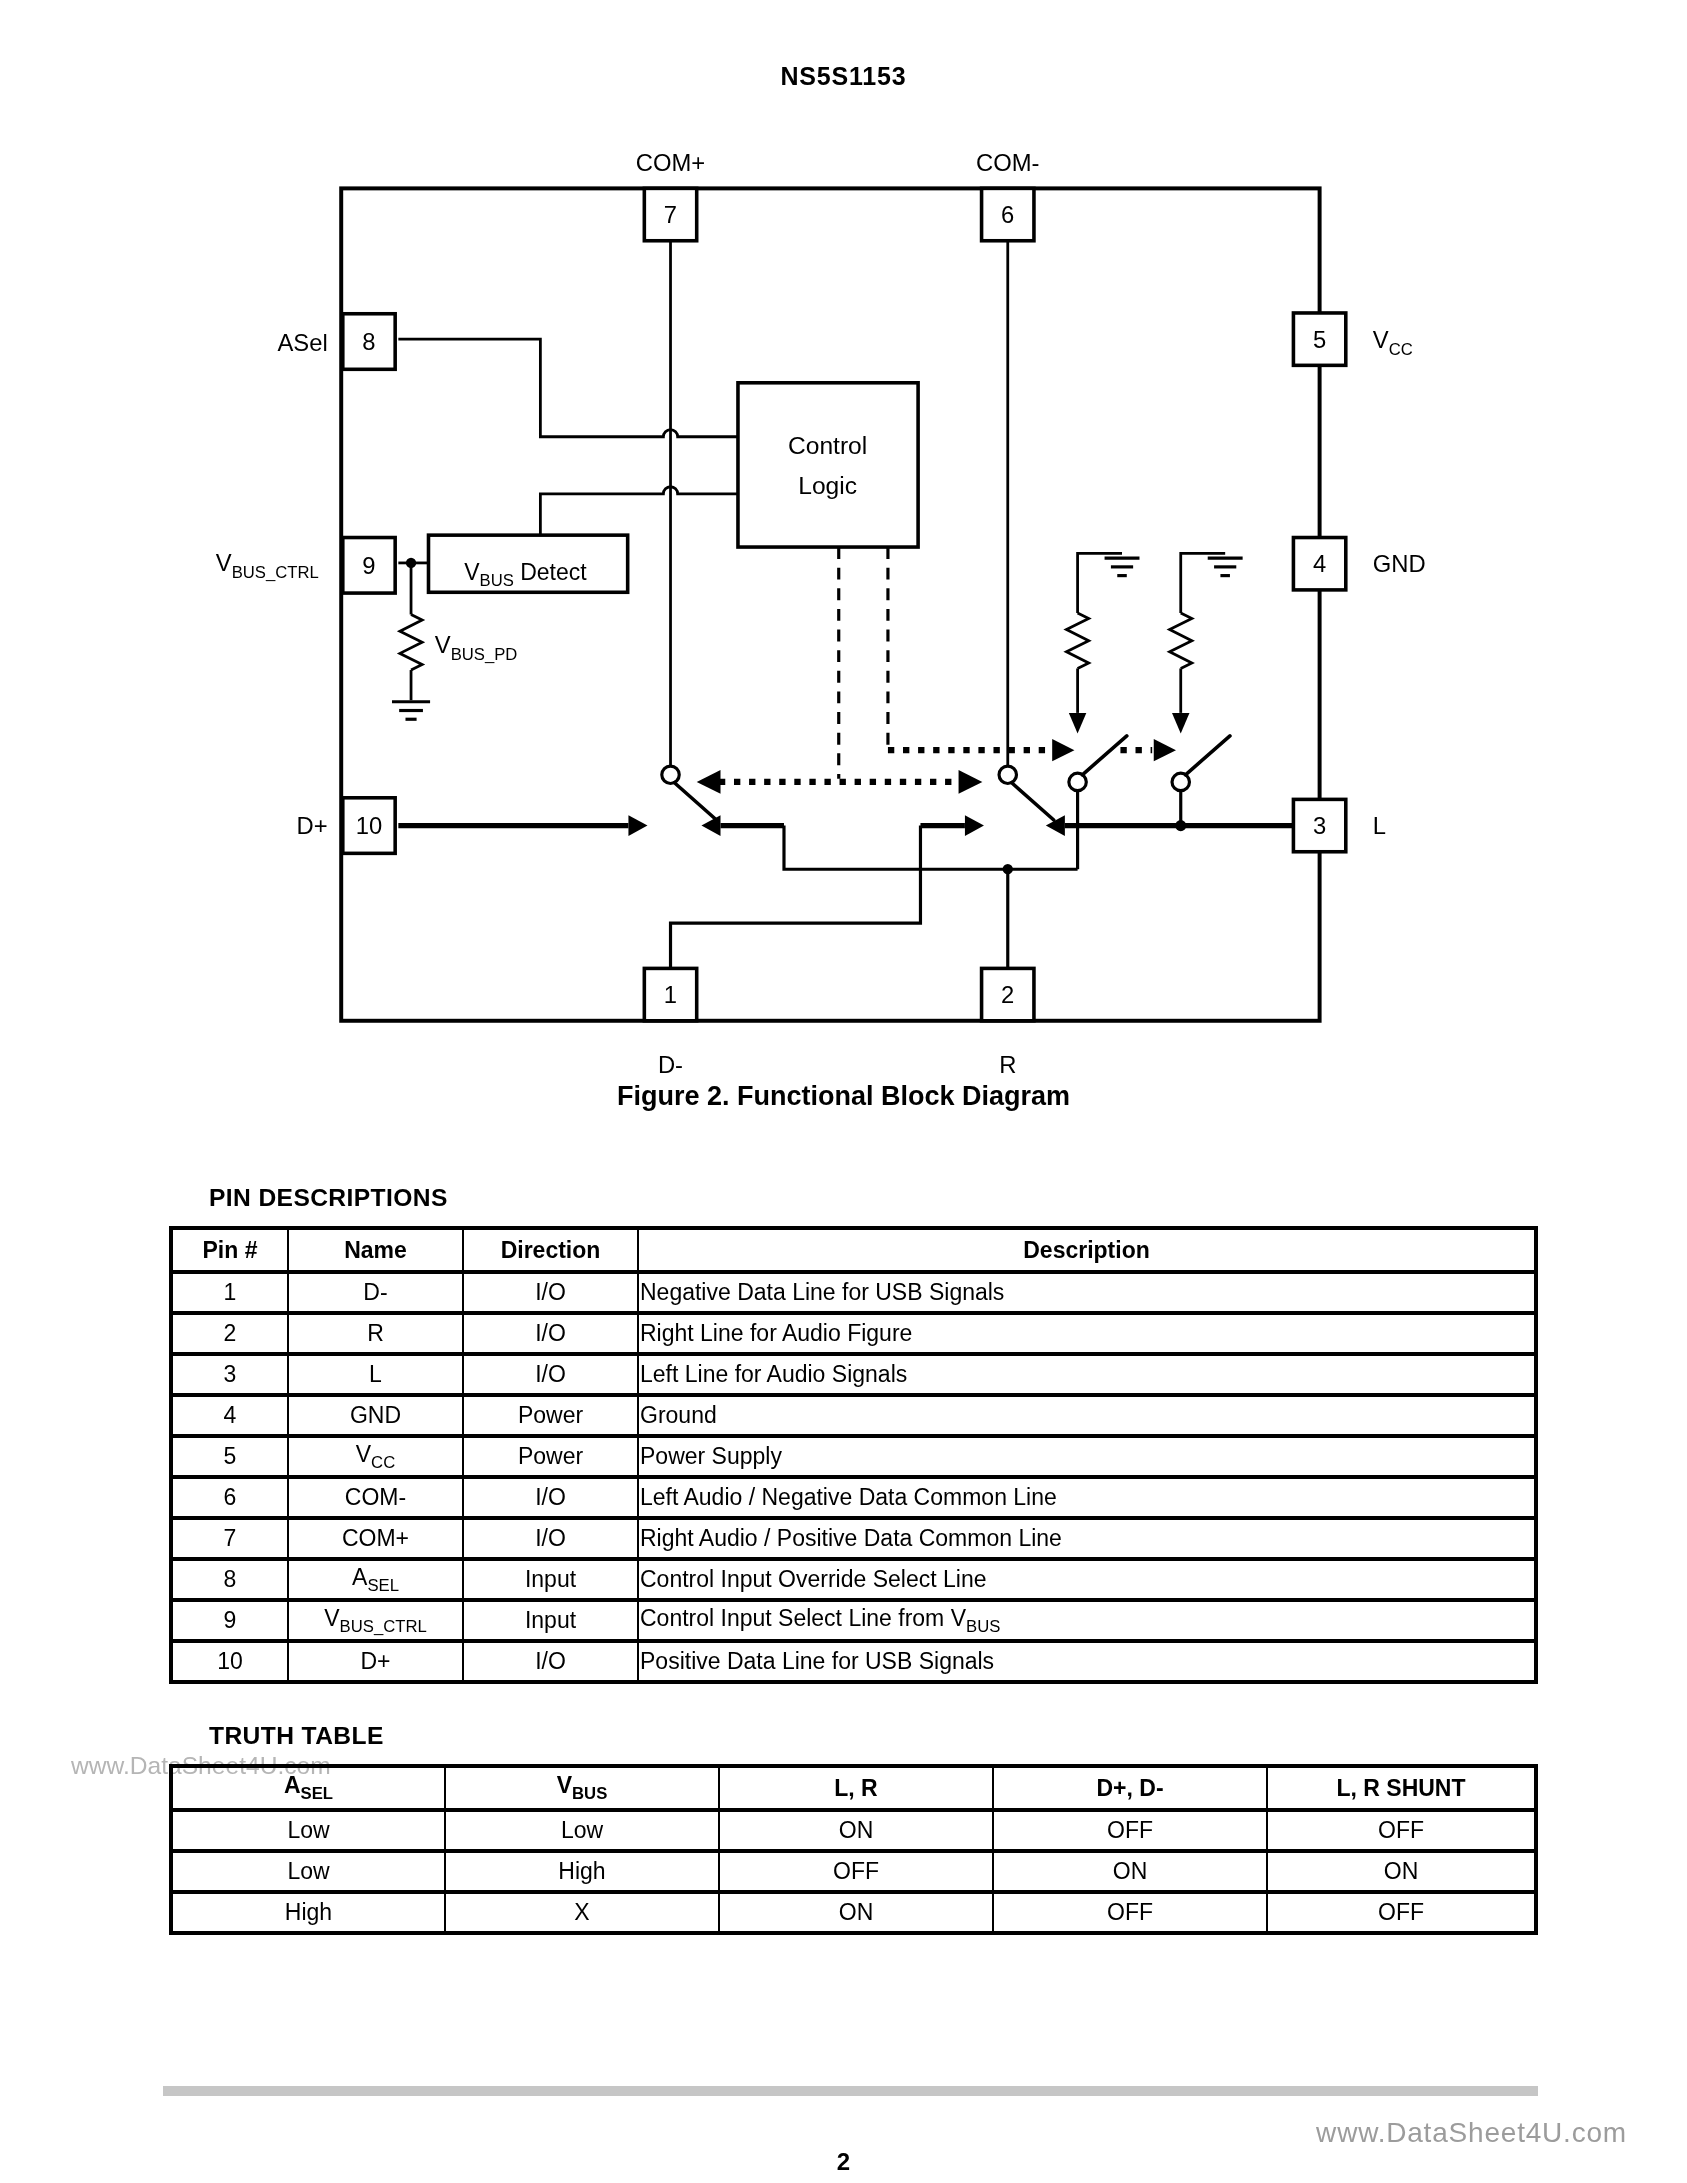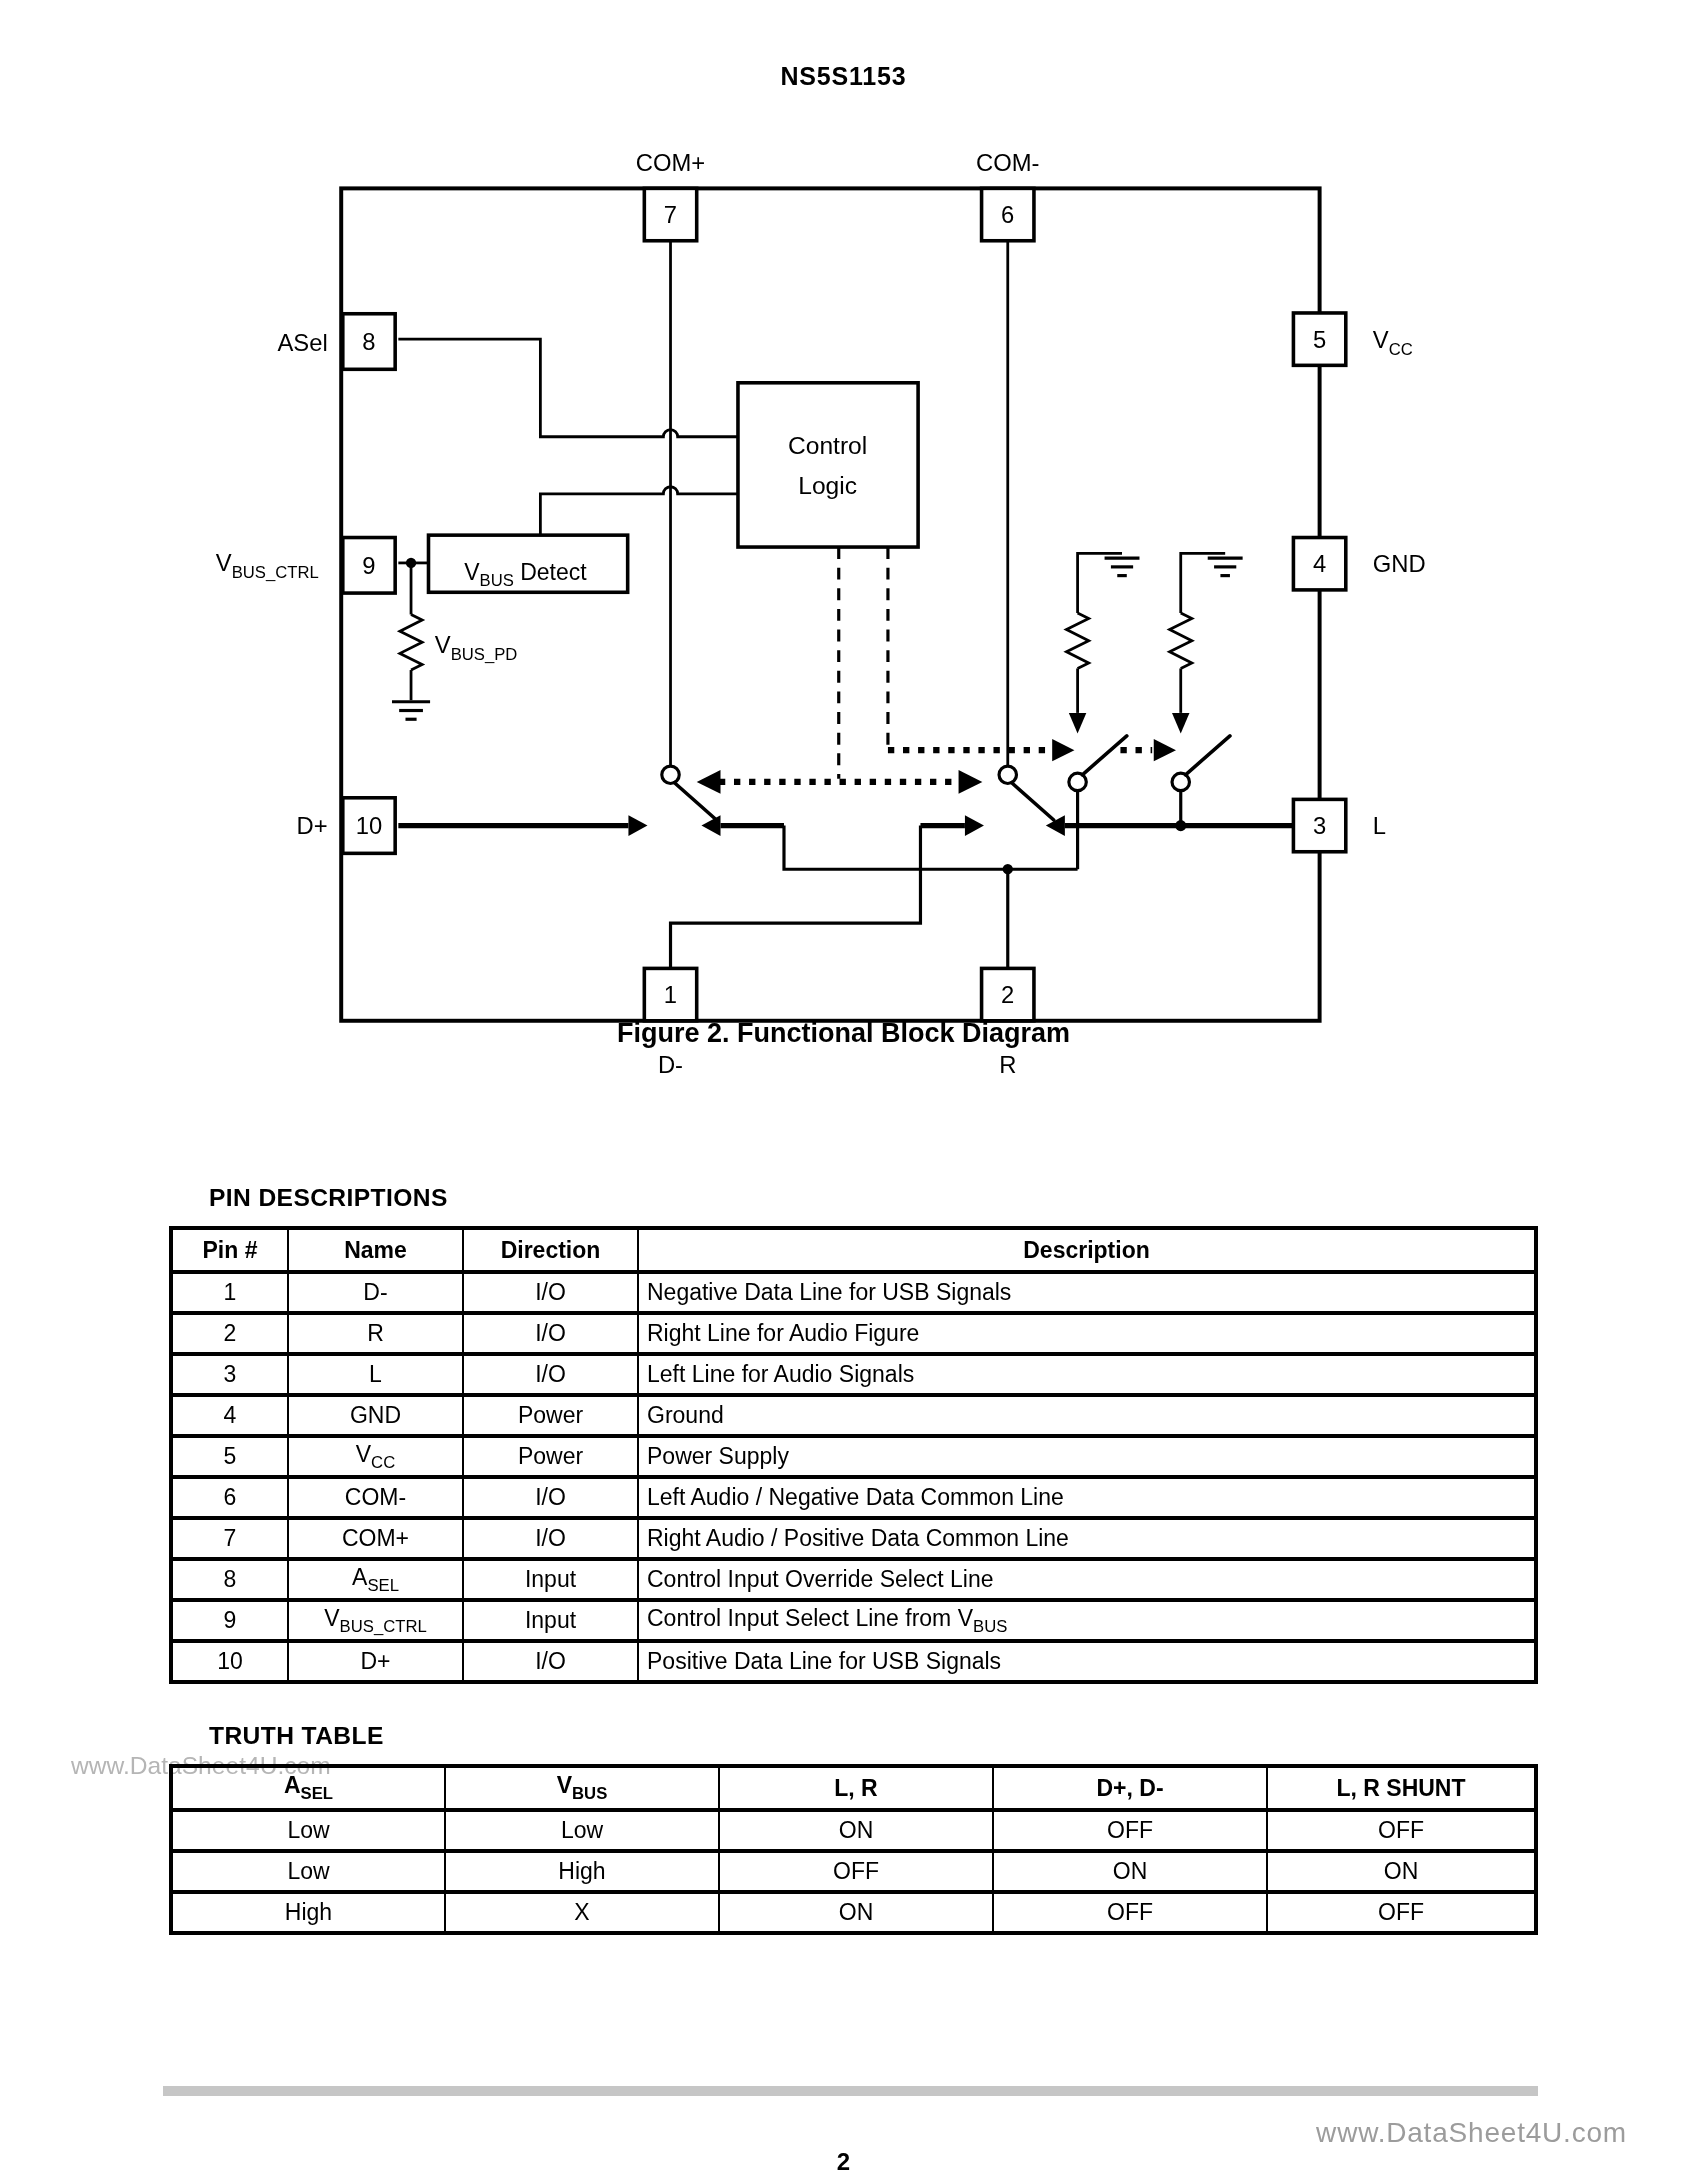--- a/index.html
+++ b/index.html
@@ -8,21 +8,21 @@
     font-family:"Liberation Sans", sans-serif; color:#000; overflow:hidden;
   }
   .doc-title{
     position:absolute; top:62px; left:0; width:100%;
     text-align:center; font-size:25px; font-weight:bold; letter-spacing:0.8px;
   }
   svg.diagram{ position:absolute; top:143px; left:0; }
   svg text{ font-family:"Liberation Sans", sans-serif; fill:#000; }
 
   .fig-caption{
-    position:absolute; top:1018px; left:0; width:100%;
+    position:absolute; top:1081px; left:0; width:100%;
     text-align:center; font-size:27px; font-weight:bold;
   }
   .fig-subcaption{
     position:absolute; top:1117px; left:0; width:100%;
     text-align:center; font-size:24.6px;
   }
   .section-heading{
     position:absolute; font-size:24.6px; font-weight:bold; letter-spacing:0.4px;margin-left:30px;
   }
   .tbl{
@@ -31,21 +31,21 @@
   }
   .tbl, .tbl th, .tbl td{ border:2.4px solid #000; }
   .tbl th, .tbl td{
     border-top-width:4px; border-bottom-width:4px;
     font-size:23px; text-align:center; vertical-align:middle;
     padding:0; overflow:hidden; white-space:nowrap;
   }
   .tbl{ border-width:4px; }
   .tbl th{ font-weight:bold; height:40px; }
   .tbl td{ height:37px; }
-  .tbl td.desc{ text-align:left; padding-left:8px; }
+  .tbl td.desc{ text-align:left; padding-left:1px; }
   sub{ font-size:16.7px; }
   .watermark-left{
     position:absolute; left:71px; top:1752px; z-index:1;
     font-size:24.6px; color:#b5b5b5;
   }
   .footer-bar{
     position:absolute; left:163px; top:2086px; width:1375px; height:10.3px;
     background:#c6c6c6;
   }
   .footer-url{

